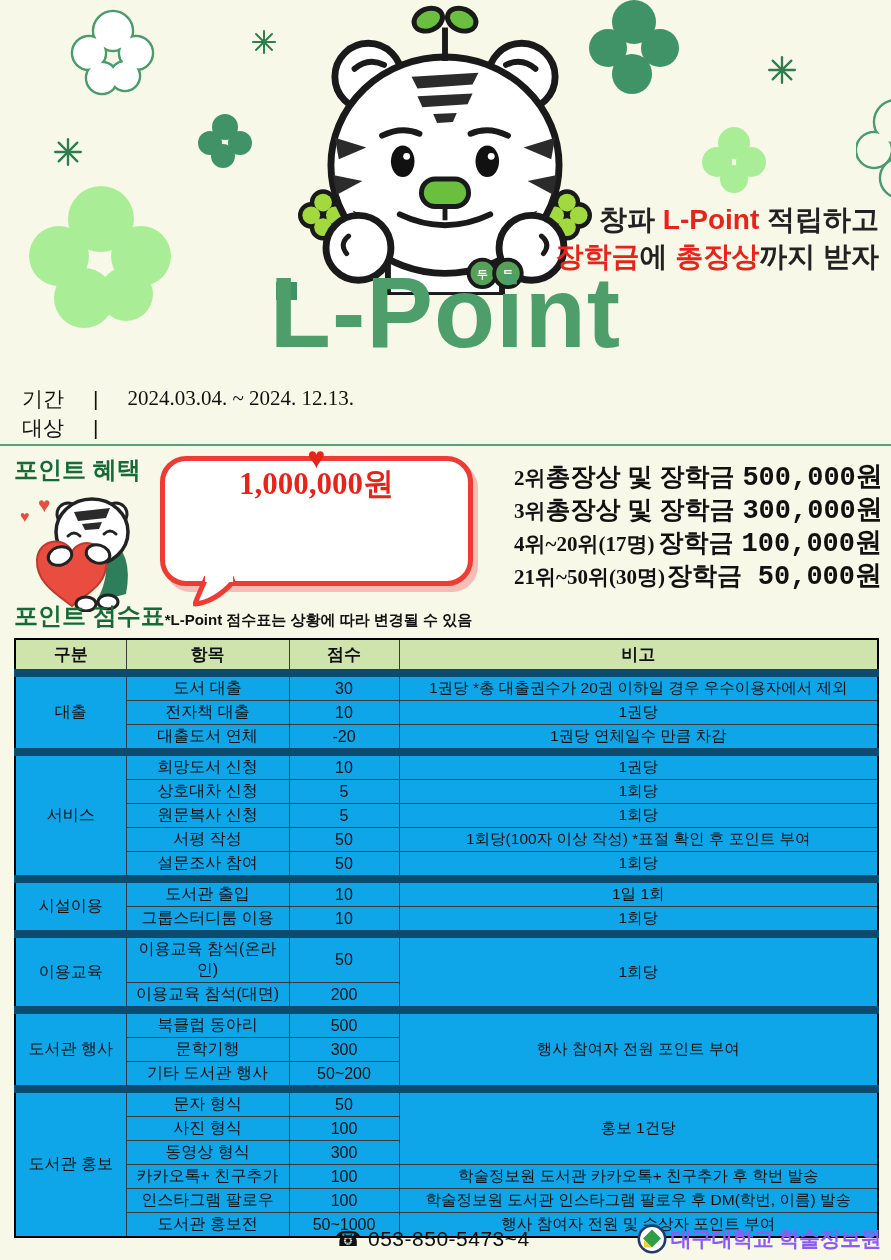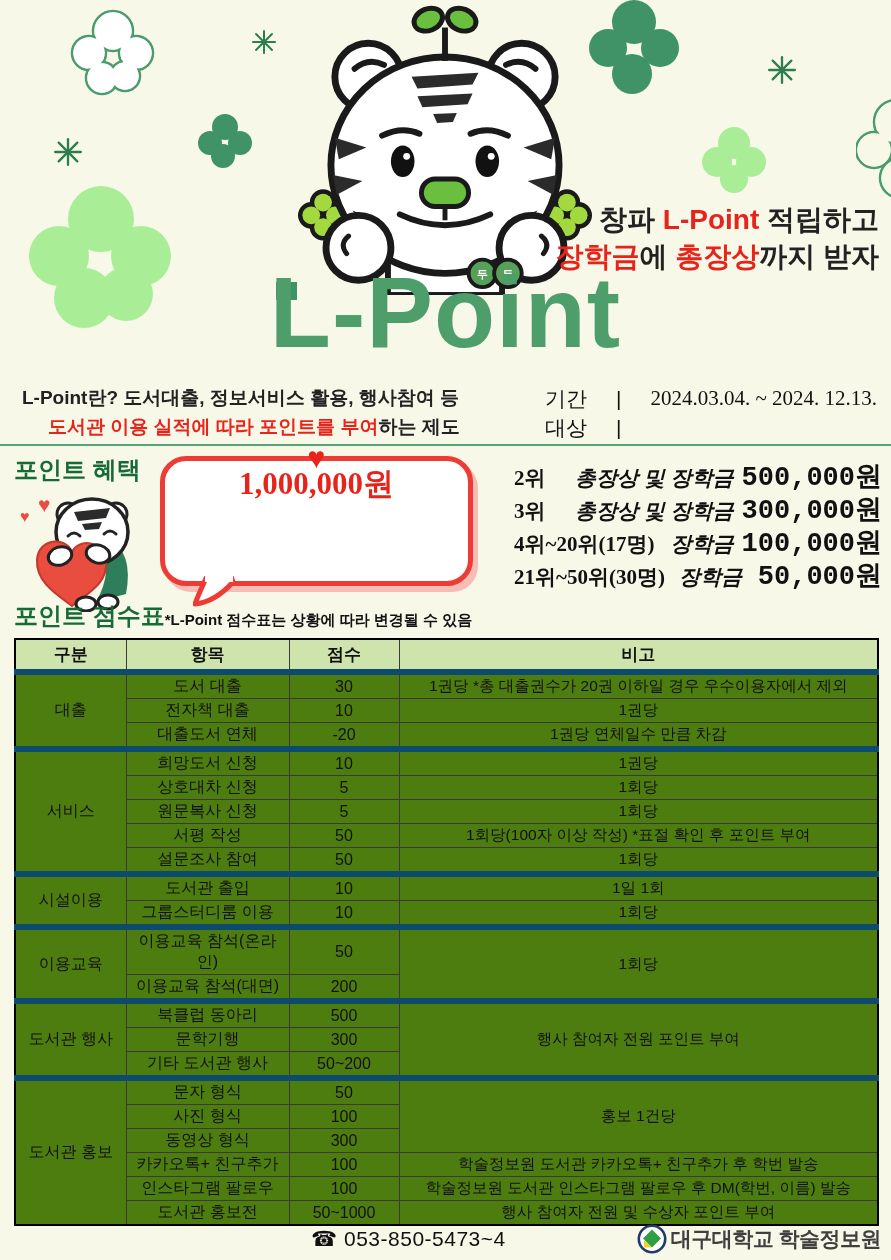--- a/index.html
+++ b/index.html
@@ -43,36 +43,36 @@
     position:absolute; top:-18px; left:50%; transform:translateX(-50%);
     font-size:30px; color:#e8231a; line-height:1;
   }
   .bubble .l1{margin-top:16px; font-size:27px; font-weight:bold; color:#111;}
   .bubble .l2{margin-top:2px; font-size:31px; font-weight:bold; color:#e8231a; font-family:"Liberation Serif", serif;}
   .bubble-tail{position:absolute; left:28px; bottom:-27px;}
   .ranks{position:absolute; left:500px; top:12px; width:382px;}
   .rank-row{display:flex; align-items:baseline; height:33px;}
   .rank-row .rank{width:182px; font-size:21px; font-weight:600; font-family:"Liberation Serif", serif; padding-left:14px; box-sizing:border-box; white-space:nowrap;}
   .rank-row .right{flex:1; display:flex; justify-content:flex-end; align-items:baseline; gap:8px; white-space:nowrap;}
-  .rank-row .desc2{font-size:21px; font-weight:bold;font-style:italic;}
+  .rank-row .desc2{font-size:25px; font-weight:bold;}
   .rank-row .amount{font-size:27px; font-weight:bold; min-width:132px; text-align:right;font-family:Liberation Mono, monospace;}
   
   .score{position:absolute; top:600px; left:14px; width:863px;}
   .score-head{display:flex; align-items:flex-end;}
   .score-note{font-size:15px; font-weight:bold; color:#111; padding-bottom:2px;}
-  table.pts{border-collapse:collapse; table-layout:fixed; width:863px; height:535px; margin-top:6px; background:#4d7c0f; border:2px solid #000;}
+  table.pts{border-collapse:collapse; table-layout:fixed; width:863px; height:535px; margin-top:6px; background:#0ea5e9; border:2px solid #000;}
   table.pts th, table.pts td{border:1px solid #3a3a3a; text-align:center; vertical-align:middle; padding:1px 4px; overflow:hidden;}
   table.pts th{background:#cfe3ac; font-size:17px; font-weight:600; height:27px; border-bottom:2px solid #000;}
   table.pts td{font-size:16px;}
   table.pts td.note-cell{font-size:15.5px;}
-  table.pts tr.gs td{border-top:6px solid #0c4a6e;}
+  table.pts tr.gs td{border-top:8px solid #0c4a6e;}
   
-  .footer-phone{position:absolute; left:311px; bottom:9px; font-size:21px; letter-spacing:0.5px; color:#111;}
+  .footer-phone{position:absolute; left:335px; bottom:9px; font-size:21px; letter-spacing:0.5px; color:#111;}
   .footer-logo{position:absolute; right:10px; bottom:6px; display:flex; align-items:center; gap:4px;}
-  .footer-logo .org{font-size:21px; font-weight:bold; color:#404040; letter-spacing:-0.5px;}
+  .footer-logo .org{font-size:21px; font-weight:bold; color:#8b5cf6; letter-spacing:-0.5px;}
 </style>
 </head>
 <body>
 
 <div class="poster">
 
   <svg class="abs" style="left:70px; top:8px;" width="86" height="94" viewBox="0 0 86 94">
     <g fill="#fff" stroke="#4b9c6d" stroke-width="2.5">
       <circle cx="43" cy="23" r="20"></circle>
         <circle cx="19" cy="45" r="17"></circle>
@@ -232,24 +232,20 @@
   </svg>
 
   <div class="tagline">
     <div><span>창파 </span><span class="red">L-Point</span><span> 적립하고</span></div>
     <div><span class="red">장학금</span><span>에 </span><span class="red">총장상</span><span>까지 받자</span></div>
   </div>
 
   <div class="title-lpoint">L-Point</div>
 
   <div class="info-row">
-    <div class="desc">
-      <div>L-Point란? 도서대출, 정보서비스 활용, 행사참여 등</div>
-      <div class="l2"><span class="red">도서관 이용 실적에 따라 포인트를 부여</span><span>하는 제도</span></div>
-    </div>
     <div class="period-block">
       <div class="row">
           <span>기간</span>
           <span class="bar">|</span>
           <span class="serif">2024.03.04. ~ 2024. 12.13.</span>
         </div>
       <div class="row">
           <span>대상</span>
           <span class="bar">|</span>
         </div>

